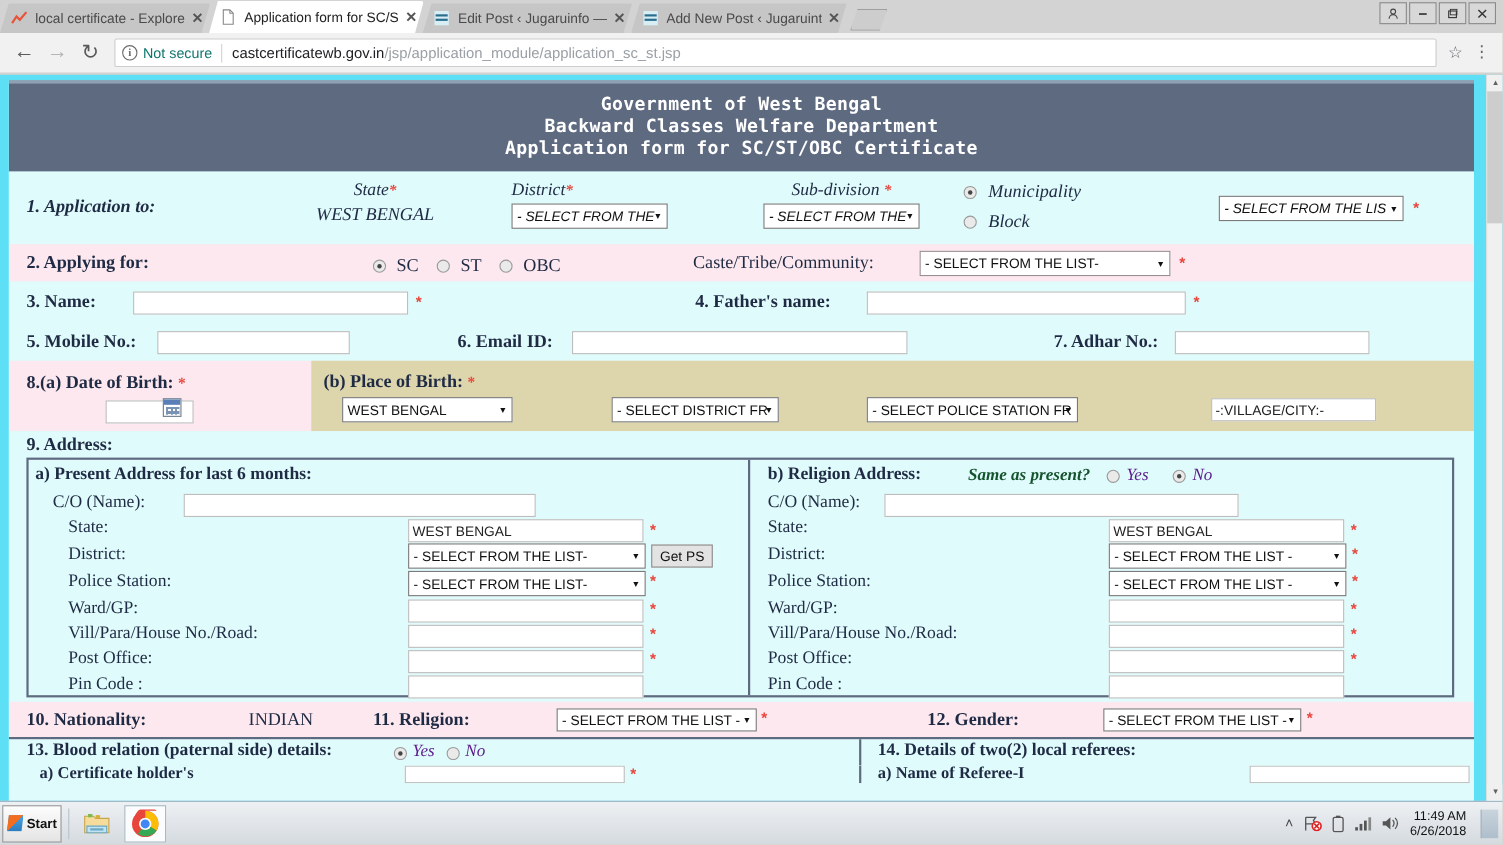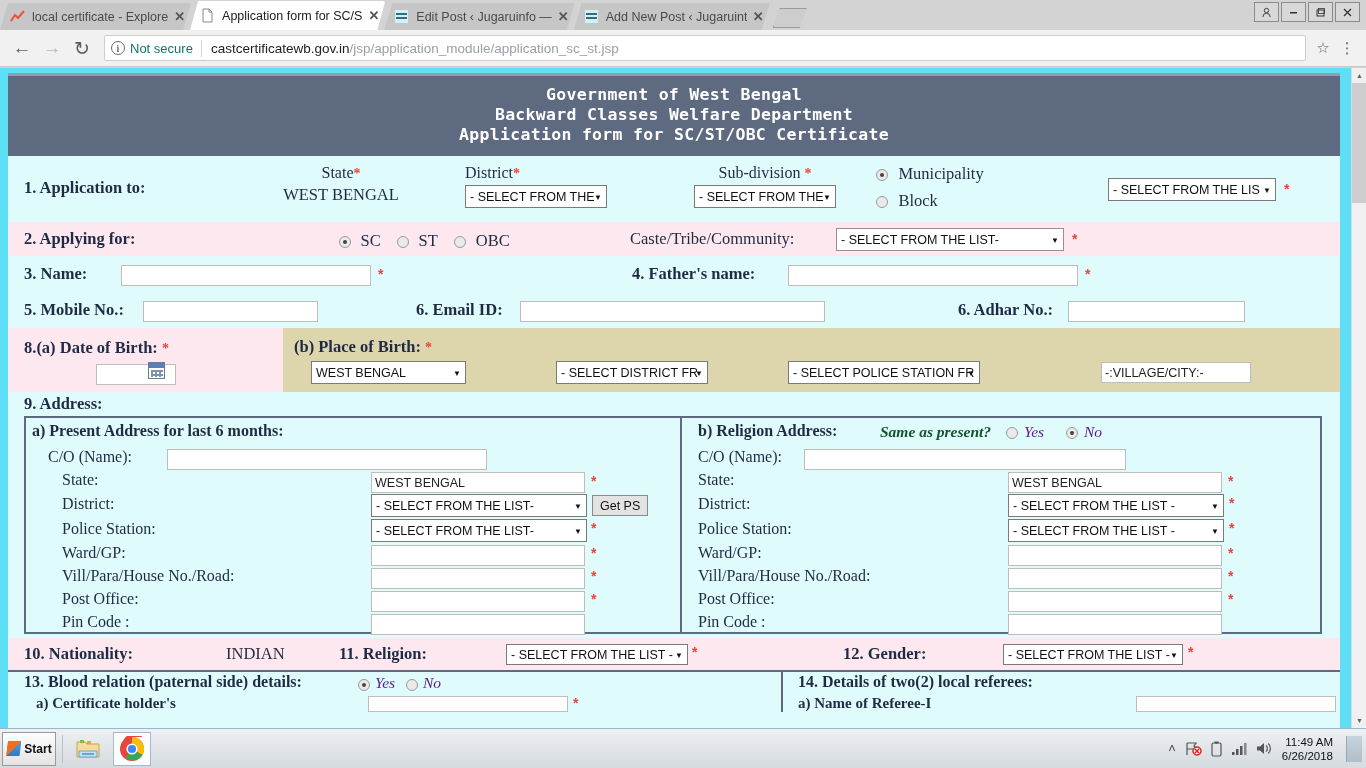--- a/index.html
+++ b/index.html
@@ -162,21 +162,21 @@
     width: 12px; height: 12px; border-radius: 50%;
     border: 1px solid #9a9a9a; background: #eaeaea;
     display: inline-block; vertical-align: -2px; position: relative;
   }
   .radio.on::after {
     content: ""; position: absolute; left: 3px; top: 3px;
     width: 4px; height: 4px; border-radius: 50%; background: #444;
   }
 
   
-  #row1 { height: 66px; }
+  #row1 { height: 66px; font-style: italic; }
   #row1 .col-state { position: absolute; left: 273px; top: 8px; text-align: center; width: 120px; }
   #row1 .col-dist  { position: absolute; left: 457px; top: 8px; text-align: left; width: 170px; }
   #row1 .col-sub   { position: absolute; left: 672px; top: 8px; text-align: center; width: 170px; }
   .colhead { font-family: "Liberation Serif", serif; font-size: 16px; color: #1f2a44; }
 
   
   #row2 { height: 34px; }
   
   #row3 { height: 36px; }
   
@@ -465,21 +465,21 @@
         <div class="lbl" style="position:absolute;left:624px;top:8px;">4. Father's name:</div>
         <input type="text" style="position: absolute; left: 780px; top: 9px; width: 290px;" value="">
         <span class="star" style="position:absolute;left:1077px;top:10px;">*</span>
       </div>
 
       <div class="row cyan" id="row5">
         <div class="lbl" style="position:absolute;left:16px;top:8px;">5. Mobile No.:</div>
         <input type="text" style="position: absolute; left: 135px; top: 9px; width: 175px;" value="">
         <div class="lbl" style="position:absolute;left:408px;top:8px;">6. Email ID:</div>
         <input type="text" style="position: absolute; left: 512px; top: 9px; width: 305px;" value="">
-        <div class="lbl" style="position:absolute;left:950px;top:8px;">6. Adhar No.:</div>
+        <div class="lbl" style="position:absolute;left:950px;top:8px;">7. Adhar No.:</div>
         <input type="text" style="position: absolute; left: 1060px; top: 9px; width: 177px;" value="">
       </div>
 
       <div class="row pink" id="row8">
         <div id="pob"></div>
         <div class="lbl" style="position:absolute;left:16px;top:10px;z-index:2;"><span>8.(a) Date of Birth:</span> <span class="star">*</span></div>
         <input type="text" style="position: absolute; left: 88px; top: 36px; width: 80px; z-index: 2;" value="">
         <span class="cal-icon" style="position:absolute;left:140px;top:34px;z-index:2;"></span>
 
         <div class="lbl" style="position:absolute;left:286px;top:9px;z-index:2;"><span>(b) Place of Birth:</span> <span class="star">*</span></div>

